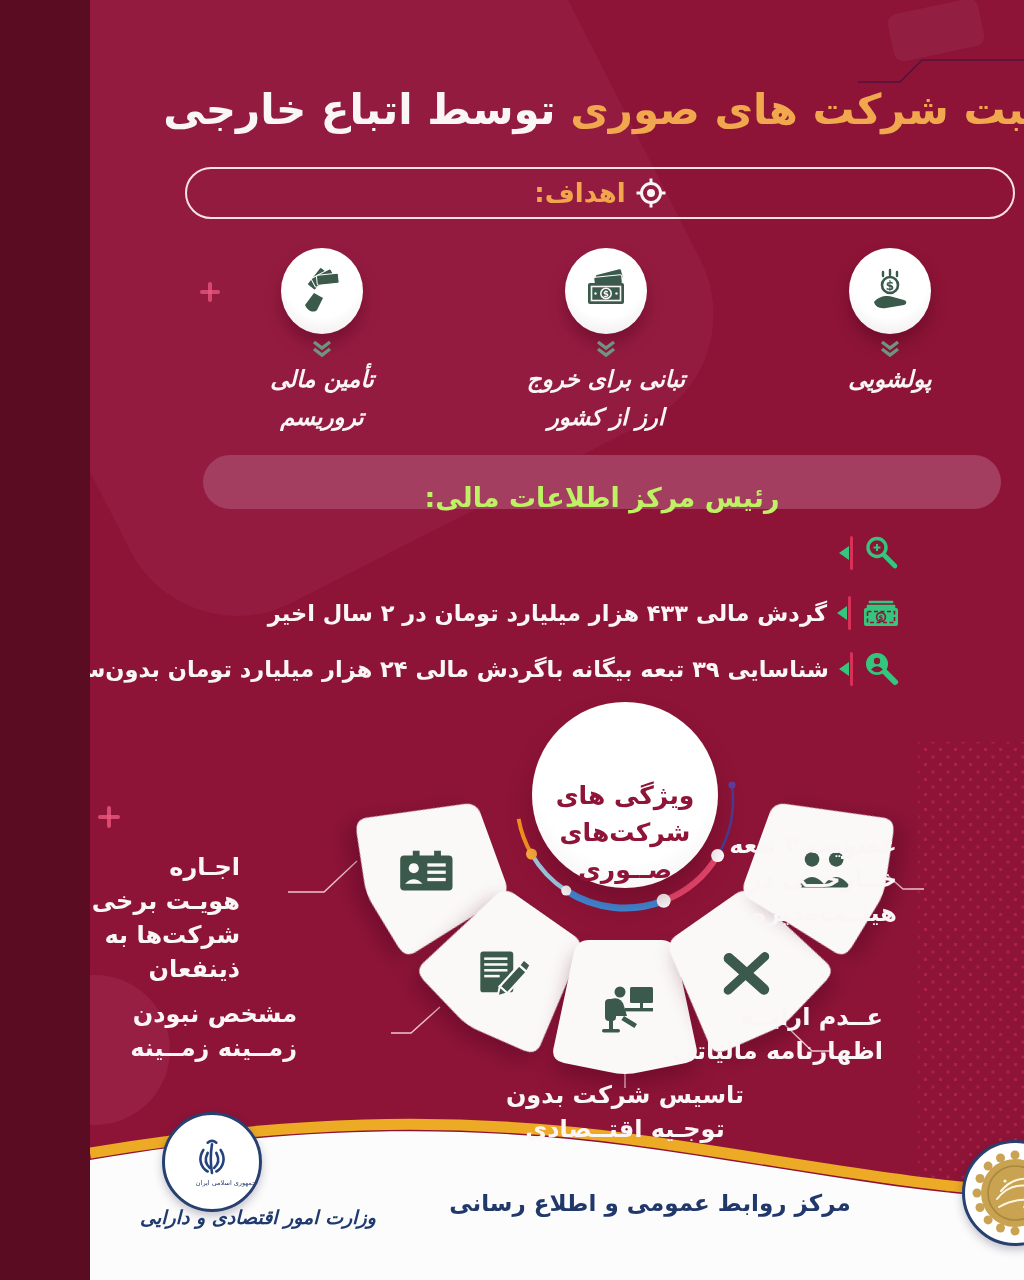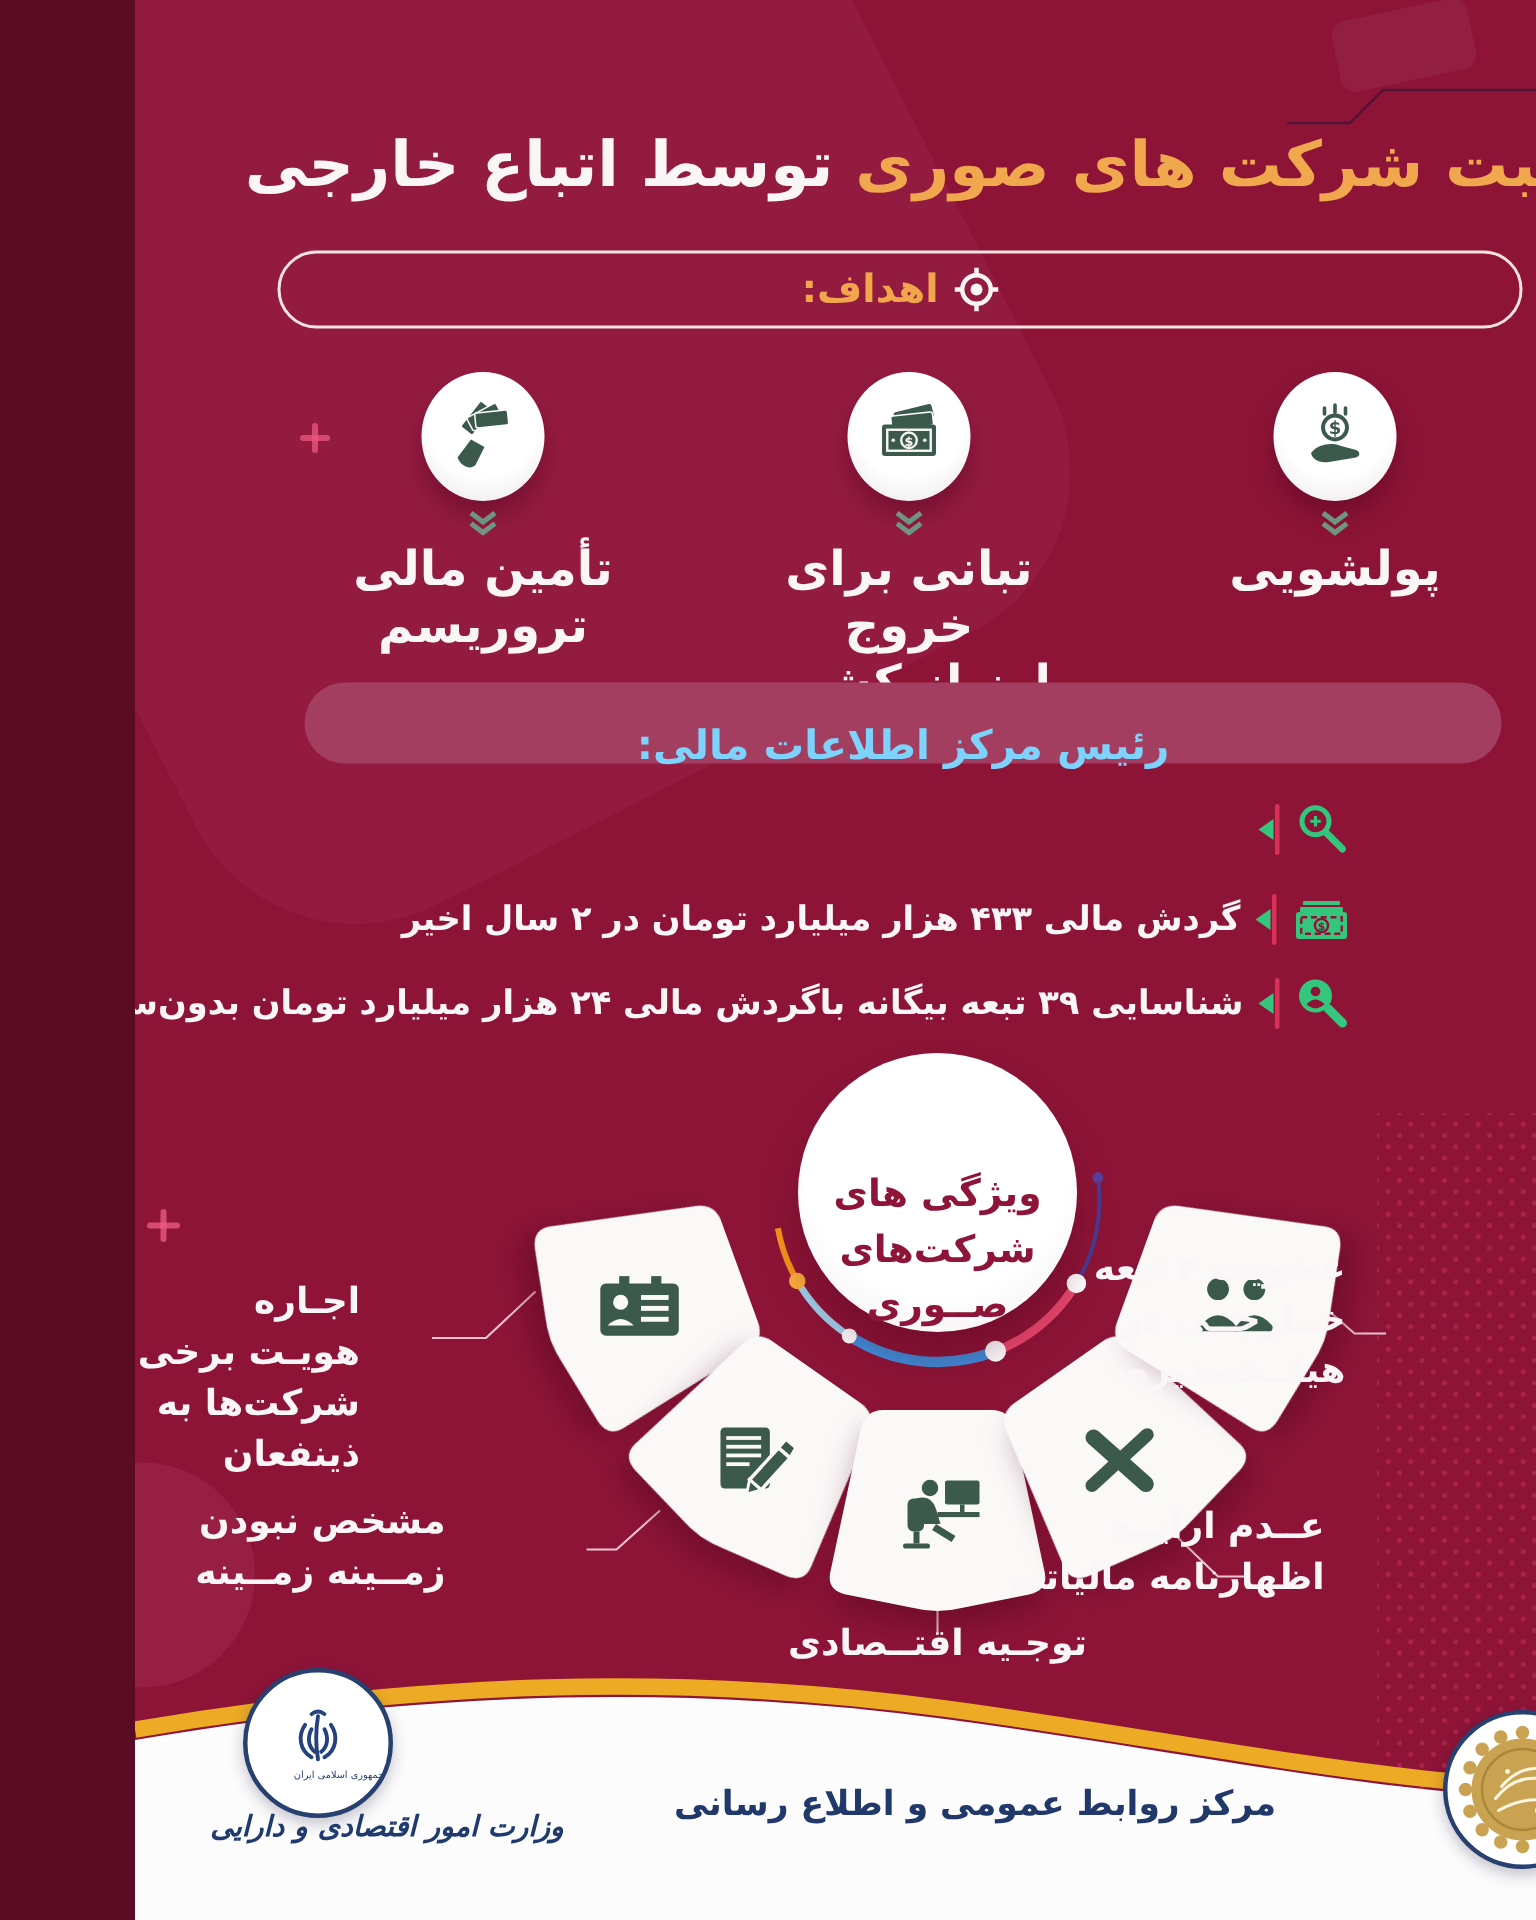--- a/index.html
+++ b/index.html
@@ -24,25 +24,25 @@
   .title .gold{color:#F0A74E;} .title .white{color:#FAF6F6;}
   .pill-goals{left:95px;top:167px;width:830px;height:52px;border:2px solid rgba(255,244,238,.92);
     border-radius:28px;display:flex;align-items:center;justify-content:center;gap:10px;box-sizing:border-box;}
   .pill-goals .lbl{color:#F2A64B;font-size:26px;font-weight:700;}
   
   .goal{position:absolute;width:260px;text-align:center;color:#FAF6F6;}
   .goal .circ{width:82px;height:86px;margin:0 auto;border-radius:50%;
     background:radial-gradient(circle at 50% 38%,#ffffff 55%,#e9e4e6 100%);
     box-shadow:0 10px 16px rgba(70,0,25,.38);display:flex;align-items:center;justify-content:center;}
   .goal .chev{margin:6px auto 2px;display:block;}
-  .goal .lines{font-size:32px;font-weight:700;line-height:38px;}
+  .goal .lines{font-size:23px;font-weight:700;line-height:38px;font-style:italic;}
   
   .pill-fiu{left:113px;top:455px;width:798px;height:54px;background:#A43E60;border-radius:28px;
     display:flex;align-items:center;justify-content:center;}
-  .pill-fiu .lbl{color:#7dd3fc;font-size:27px;font-weight:700;margin-top:31px;}
+  .pill-fiu .lbl{color:#bef264;font-size:27px;font-weight:700;margin-top:31px;}
   .bullet{position:absolute;right:124px;height:42px;display:flex;align-items:center;gap:9px;}
   .bullet .marker{position:relative;width:15px;height:40px;}
   .bullet .marker .bar{position:absolute;right:0;top:3px;width:3px;height:34px;background:#D93058;border-radius:2px;}
   .bullet .marker .tri{position:absolute;right:4px;top:13px;width:0;height:0;
     border-top:7px solid transparent;border-bottom:7px solid transparent;border-right:10px solid #35C67E;}
   .bullet .txt{color:#FAF6F7;font-size:22.5px;font-weight:700;white-space:nowrap;}
   
   .center-circle{left:442px;top:702px;width:186px;height:186px;border-radius:50%;
     background:radial-gradient(circle at 50% 40%,#ffffff 60%,#efeaec 100%);
     box-shadow:0 18px 26px rgba(70,0,25,.32);display:flex;align-items:flex-end;justify-content:center;z-index:4;}
@@ -339,20 +339,21 @@
 
   <div class="flabel ta-r" style="right:784px;top:850px">
     <div>اجـاره هویـت برخی</div>
     <div>شرکت‌ها به ذینفعان</div>
   </div>
   <div class="flabel ta-r" style="right:727px;top:997px">
     <div>مشخص نبودن</div>
     <div>زمــینه زمــینه</div>
   </div>
   <div class="flabel ta-c" style="left:385px;top:1078px;width:300px">
+    <div>تاسیس شرکت بدون</div>
     <div>توجـیه اقتــصادی</div>
   </div>
   <div class="flabel ta-r" style="right:141px;top:1000px">
     <div>عــدم ارایــه</div>
     <div>اظهارنامه مالیاتی</div>
   </div>
   <div class="flabel ta-r" style="right:127px;top:828px">
     <div>عضویت ۲ تبعه</div>
     <div>خــارجــی در</div>
     <div>هیئــت‌مدیره</div>

